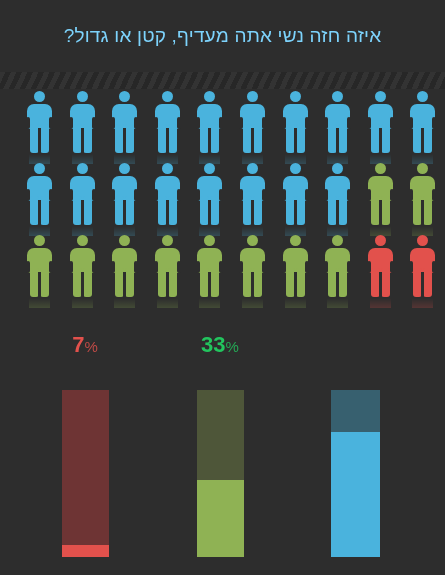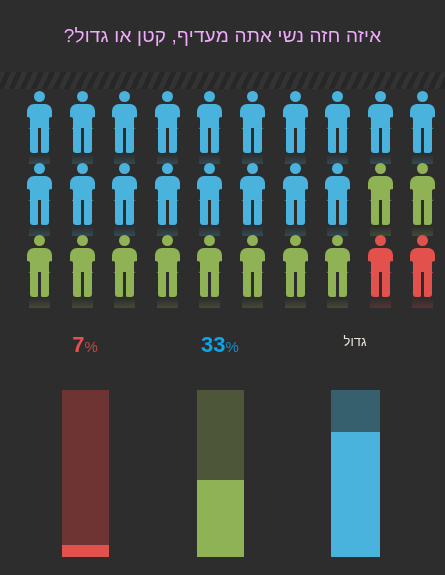--- a/index.html
+++ b/index.html
@@ -23,21 +23,21 @@
     position: absolute;
     left: 0; top: 0;
     width: 445px;
     height: 72px;
     background: #2d2d2d;
     display: flex;
     align-items: center;
     justify-content: center;
   }
   #title {
-    color: #f0abfc;
+    color: #7dd3fc;
     font-size: 19px;
     font-weight: 400;
     letter-spacing: 0.2px;
     text-align: center;
     white-space: nowrap;
   }
 
   
   #divider {
     position: absolute;
@@ -502,24 +502,23 @@
           <span class="fig-leg-gap"></span>
         </div>
       </div>
     </div>
 
   <div id="stats">
       <div class="stat-block" style="left: 25px;">
         <div class="stat-pct" style="color: rgb(226, 81, 76);"><span>7</span><span class="sign">%</span></div>
       </div>
       <div class="stat-block" style="left: 160px;">
-        <div class="stat-pct" style="color: #0ea5e9;"><span>33</span><span class="sign">%</span></div>
+        <div class="stat-pct" style="color: #22c55e;"><span>33</span><span class="sign">%</span></div>
       </div>
       <div class="stat-block" style="left: 295px;">
-        <div class="stat-label">גדול</div>
       </div>
     </div>
 
   <div id="bars">
       <div class="bar-track" style="left: 62px; width: 47px; background: rgb(110, 52, 52);">
         <div class="bar-fill" style="height: 7%; background: rgb(226, 81, 76);"></div>
       </div>
       <div class="bar-track" style="left: 197px; width: 47px; background: rgb(78, 86, 57);">
         <div class="bar-fill" style="height: 46%; background: rgb(143, 178, 84);"></div>
       </div>

